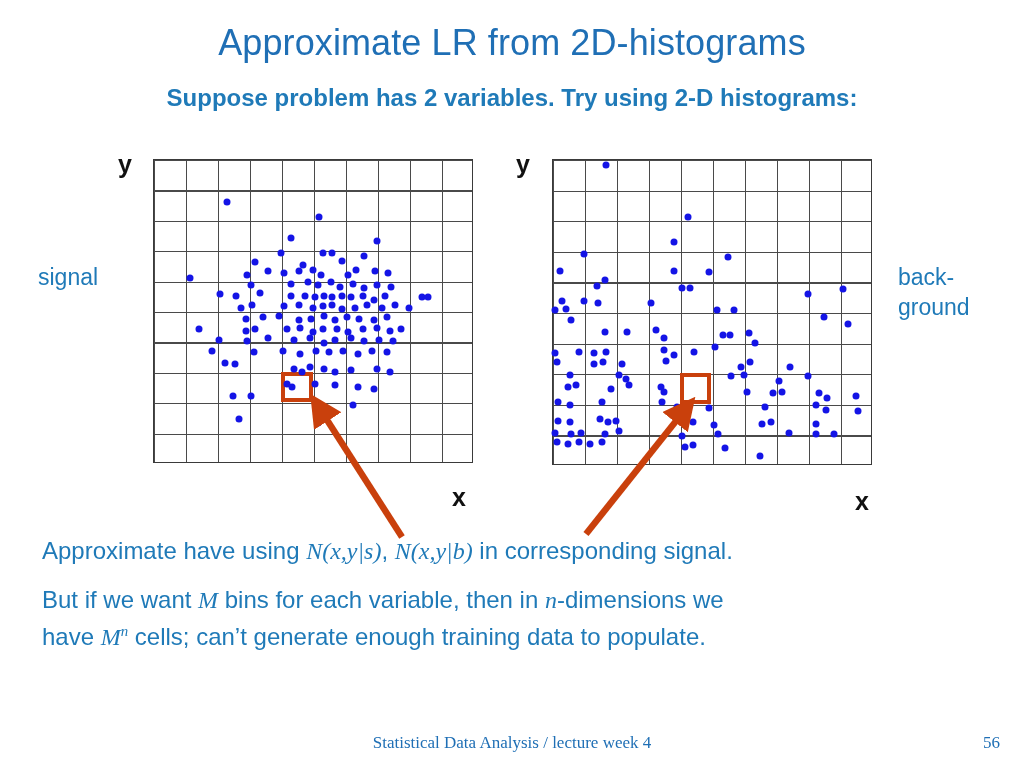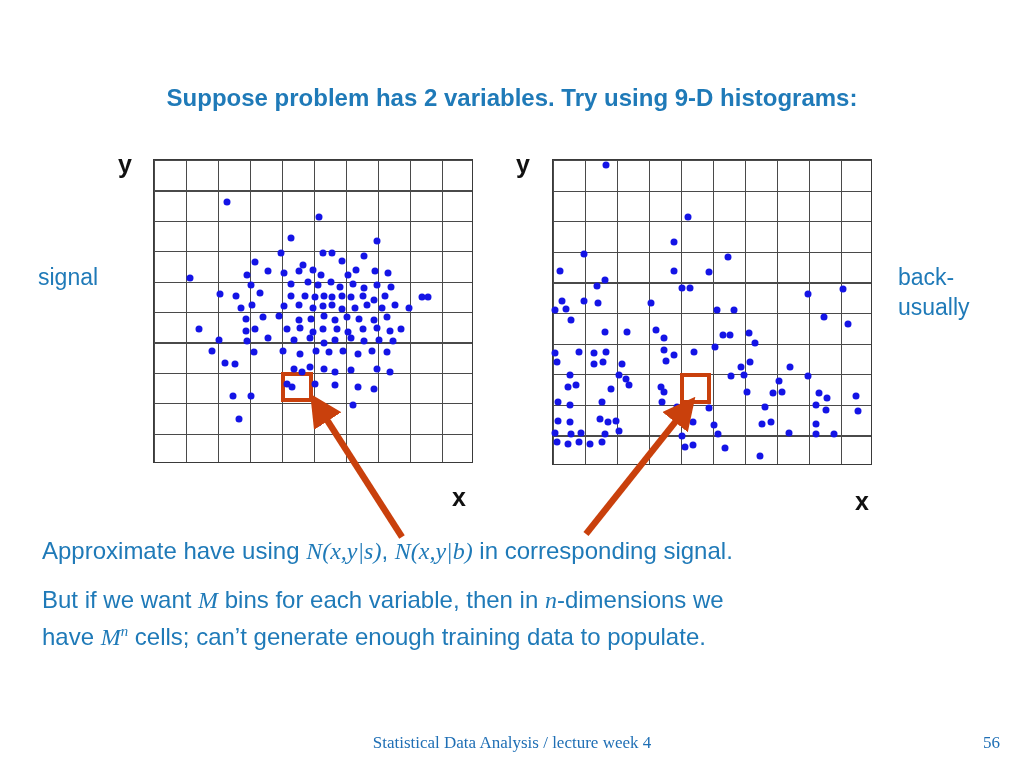--- a/index.html
+++ b/index.html
@@ -55,21 +55,22 @@
           font-family:"Liberation Serif", serif;font-size:17px;color:#1F6FB5;}
   .footer .f-left{position:absolute;left:22px;top:0;}
   .footer .f-mid{position:absolute;left:0;top:0;width:1024px;text-align:center;}
   .footer .f-right{position:absolute;right:24px;top:0;}
 </style>
 </head>
 <body>
 
 <div class="slide">
 
-  <div class="subtitle">Suppose problem has 2 variables.  Try using 9-D histograms:</div>
+  <div class="title">Approximate LR from 2D-histograms</div>
+  <div class="subtitle">Suppose problem has 2 variables.  Try using 2-D histograms:</div>
 
   <div class="plot" id="plot-left" style="left:153px;top:159px;width:320px;height:304px;">
     <div class="grid" id="grid-left" style="width:320px;height:304px;--cw:32px;--ch:30.4px;"></div>
     <div class="redbox" id="redbox-left" style="left:128px;top:212.8px;width:32px;height:30.4px;"></div>
   <div class="dot" style="left: 73.6px; top: 42.56px;"></div>
       <div class="dot" style="left: 166.4px; top: 57.76px;"></div>
       <div class="dot" style="left: 137.6px; top: 79.04px;"></div>
       <div class="dot" style="left: 224px; top: 82.08px;"></div>
       <div class="dot" style="left: 128px; top: 94.24px;"></div>
       <div class="dot" style="left: 169.6px; top: 94.24px;"></div>
@@ -307,21 +308,21 @@
       <div class="dot" style="left: 49.6px; top: 283.05px;"></div>
       <div class="dot" style="left: 132.8px; top: 287.64px;"></div>
       <div class="dot" style="left: 140.8px; top: 286.11px;"></div>
       <div class="dot" style="left: 172.8px; top: 289.17px;"></div>
       <div class="dot" style="left: 208px; top: 296.82px;"></div>
     </div>
   <div class="axlabel" style="left:516px;top:150px;">y</div>
   <div class="axlabel" style="left:855px;top:487px;">x</div>
   <div class="sidelabel" style="left:898px;top:262px;">
     <div>back-</div>
-    <div>usually</div>
+    <div>ground</div>
   </div>
 
   <svg class="arrowlayer" width="1024" height="768">
     <defs>
       <marker id="ah" markerWidth="5" markerHeight="5" refX="2.2" refY="2.5" orient="auto">
         <path d="M0,0 L5,2.5 L0,5 Z" fill="#C9400C"></path>
       </marker>
     </defs>
     <line x1="402" y1="537" x2="320" y2="409" stroke="#C9400C" stroke-width="6.5" marker-end="url(#ah)"></line>
     <line x1="586" y1="534" x2="684" y2="411" stroke="#C9400C" stroke-width="6.5" marker-end="url(#ah)"></line>

